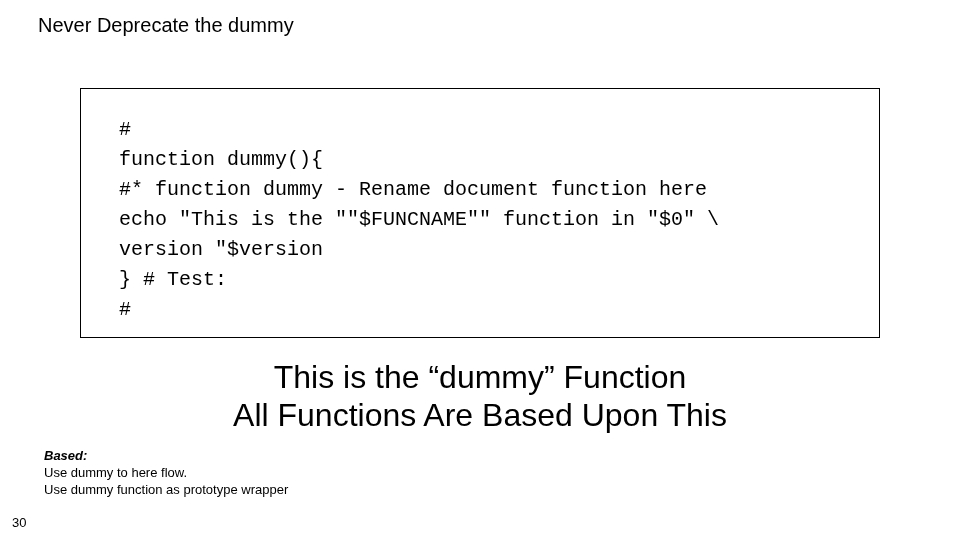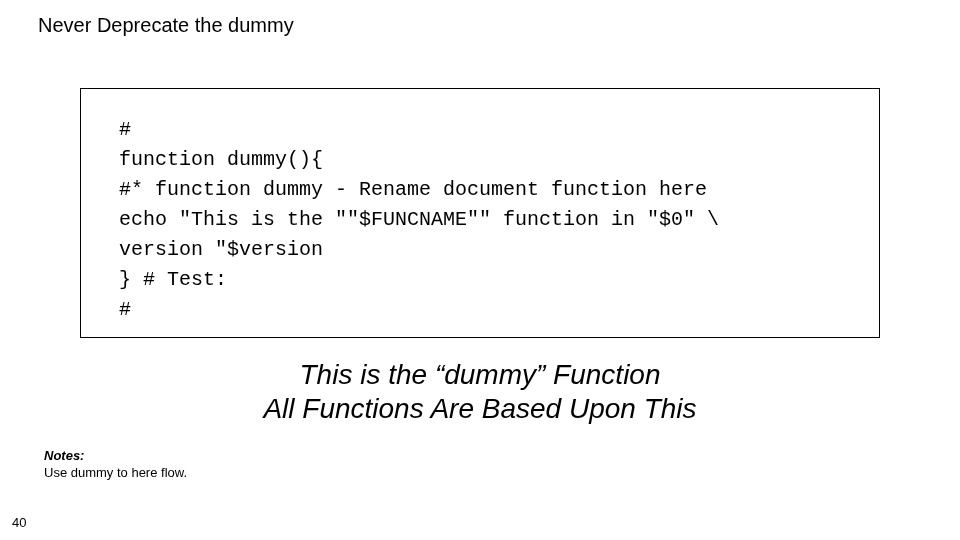--- a/index.html
+++ b/index.html
@@ -36,24 +36,23 @@
     font-size: 20px;
     line-height: 1.5;
     white-space: pre;
   }
   .subtitle {
     position: absolute;
     left: 80px;
     top: 358px;
     width: 800px;
     text-align: center;
-    font-size: 28px;
+    font-size: 32px;
     line-height: 1.2;
     white-space: pre-line;
-    font-style: italic;
   }
   .notes {
     position: absolute;
     left: 44px;
     top: 448px;
     font-size: 13px;
     line-height: 1.3;
   }
   .notes-heading {
     font-weight: bold;
@@ -78,17 +77,18 @@
 echo "This is the ""$FUNCNAME"" function in "$0" \
 version "$version
 } # Test:
 #</pre>
 </div>
 
 <div class="subtitle">This is the “dummy” Function
 All Functions Are Based Upon This</div>
 
 <div class="notes">
-  <span class="notes-heading">Notes:</span><br>
+  <span class="notes-heading">Based:</span><br>
   <span>Use dummy to here flow.</span><br>
+  <span>Use dummy function as prototype wrapper</span>
 </div>
 
-<div class="page-number">40</div>
+<div class="page-number">30</div>
 
 </body></html>

